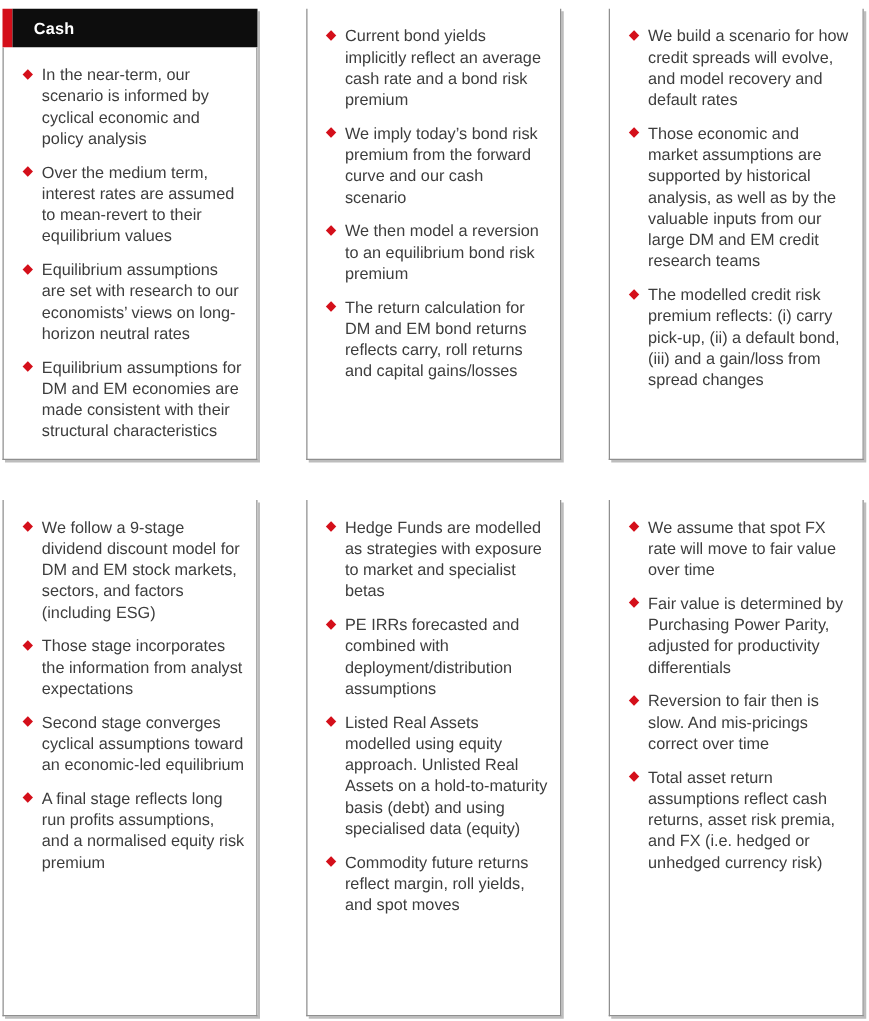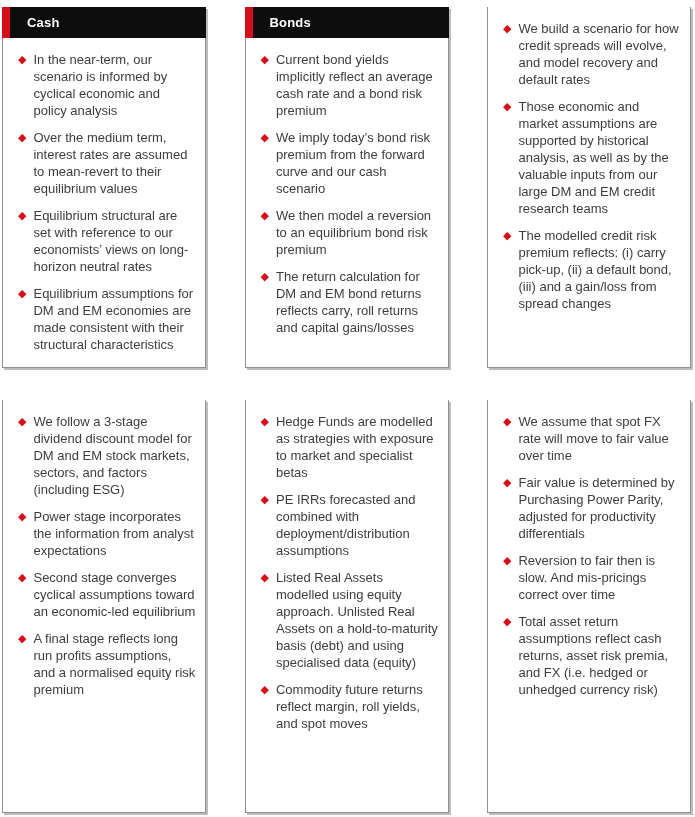--- a/index.html
+++ b/index.html
@@ -96,37 +96,31 @@
             <li>
               <span class="glyph">◆</span>
               <span>In the near-term, our scenario is informed by cyclical economic and policy analysis</span>
             </li>
             <li>
               <span class="glyph">◆</span>
               <span>Over the medium term, interest rates are assumed to mean-revert to their equilibrium values</span>
             </li>
             <li>
               <span class="glyph">◆</span>
-              <span>Equilibrium structural are set with reference to our economists’ views on long-horizon neutral rates</span>
+              <span>Equilibrium assumptions are set with research to our economists’ views on long-horizon neutral rates</span>
             </li>
             <li>
               <span class="glyph">◆</span>
               <span>Equilibrium assumptions for DM and EM economies are made consistent with their structural characteristics</span>
             </li>
           </ul>
     </div>
   </section>
 
   <section class="card">
-    <div class="card-header">
-      <span class="accent-bar"></span>
-      <span class="header-main">
-        <span>Bonds</span>
-      </span>
-    </div>
     <div class="card-body">
       <ul class="bullets">
             <li>
               <span class="glyph">◆</span>
               <span>Current bond yields implicitly reflect an average cash rate and a bond risk premium</span>
             </li>
             <li>
               <span class="glyph">◆</span>
               <span>We imply today’s bond risk premium from the forward curve and our cash scenario</span>
             </li>
@@ -159,25 +153,25 @@
             </li>
           </ul>
     </div>
   </section>
 
   <section class="card">
     <div class="card-body">
       <ul class="bullets">
             <li>
               <span class="glyph">◆</span>
-              <span>We follow a 3-stage dividend discount model for DM and EM stock markets, sectors, and factors (including ESG)</span>
-            </li>
-            <li>
-              <span class="glyph">◆</span>
-              <span>Power stage incorporates the information from analyst expectations</span>
+              <span>We follow a 9-stage dividend discount model for DM and EM stock markets, sectors, and factors (including ESG)</span>
+            </li>
+            <li>
+              <span class="glyph">◆</span>
+              <span>Those stage incorporates the information from analyst expectations</span>
             </li>
             <li>
               <span class="glyph">◆</span>
               <span>Second stage converges cyclical assumptions toward an economic-led equilibrium</span>
             </li>
             <li>
               <span class="glyph">◆</span>
               <span>A final stage reflects long run profits assumptions, and a normalised equity risk premium</span>
             </li>
           </ul>

